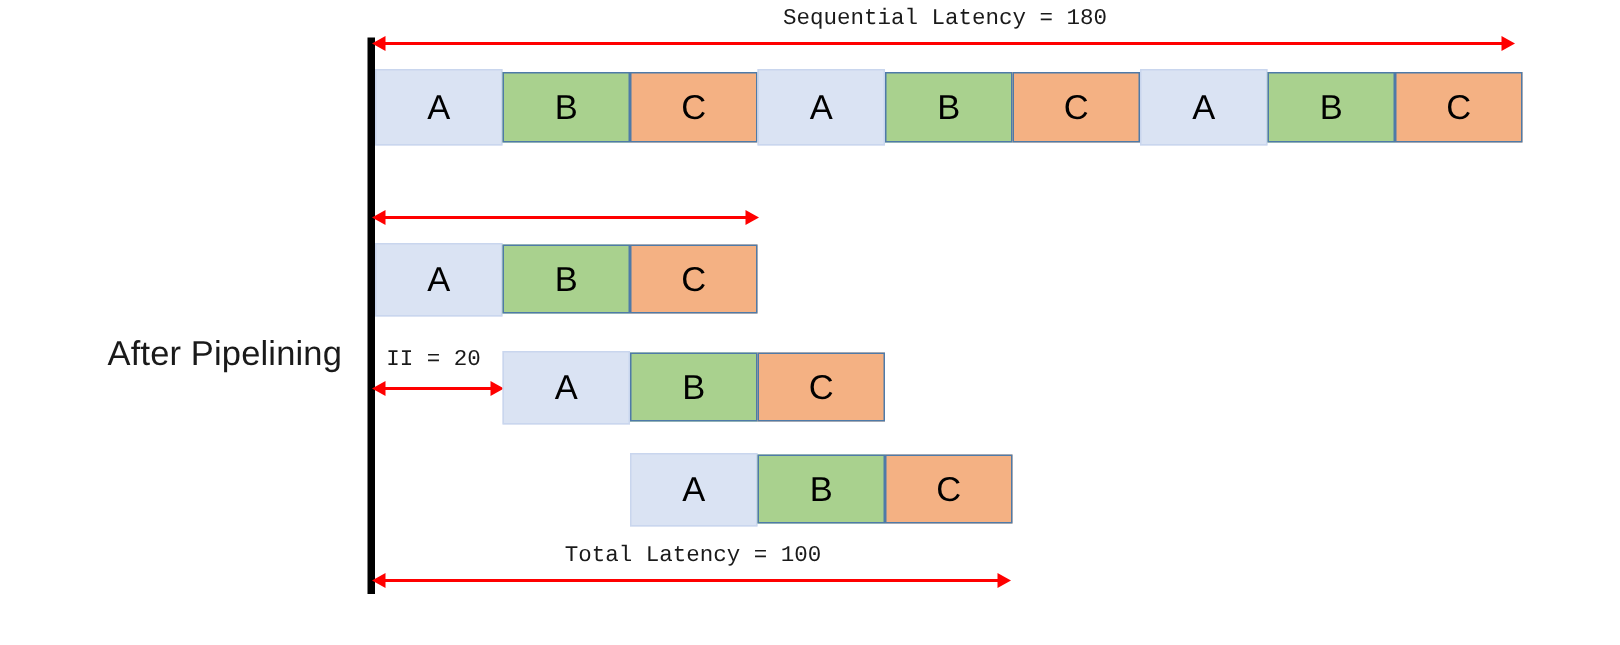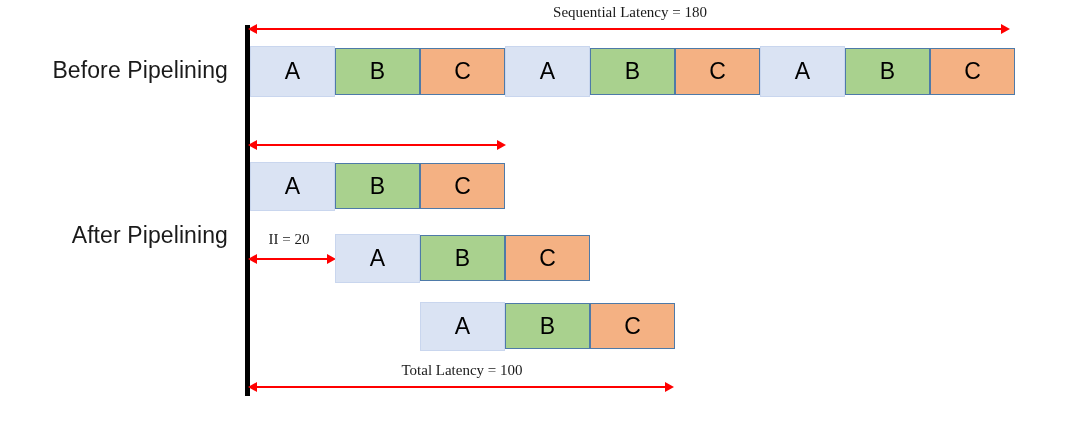--- a/index.html
+++ b/index.html
@@ -93,39 +93,38 @@
   }
   .measure .head.right {
     right: 0;
     border-left: 9px solid #FF0000;
   }
   .measure-label {
     position: absolute;
     text-align: center;
     font-size: 15px;
     color: #1A1A1A;
-    font-family: Liberation Serif, serif;
+    font-family: Liberation Mono, monospace;
     white-space: nowrap;
   }
 </style>
 </head>
 <body>
 
 <div id="diagram">
 
   <div class="axis-line"></div>
 
   <div class="measure-label" style="left:250px; top:4px; width:760px;">Sequential Latency = 180</div>
   <div class="measure" style="left:248px; top:28px; width:762px;">
     <div class="head left"></div>
     <div class="bar"></div>
     <div class="head right"></div>
   </div>
 
-  <div class="row-label" id="label-before">Before Pipelining</div>
 
   <div class="stage stage-A" style="left:250px; top:46px; width:85px; height:51px;">A</div>
   <div class="stage stage-B" style="left:335px; top:48px; width:85px; height:47px;">B</div>
   <div class="stage stage-C" style="left:420px; top:48px; width:85px; height:47px;">C</div>
 
   <div class="stage stage-A" style="left:505px; top:46px; width:85px; height:51px;">A</div>
   <div class="stage stage-B" style="left:590px; top:48px; width:85px; height:47px;">B</div>
   <div class="stage stage-C" style="left:675px; top:48px; width:85px; height:47px;">C</div>
 
   <div class="stage stage-A" style="left:760px; top:46px; width:85px; height:51px;">A</div>

